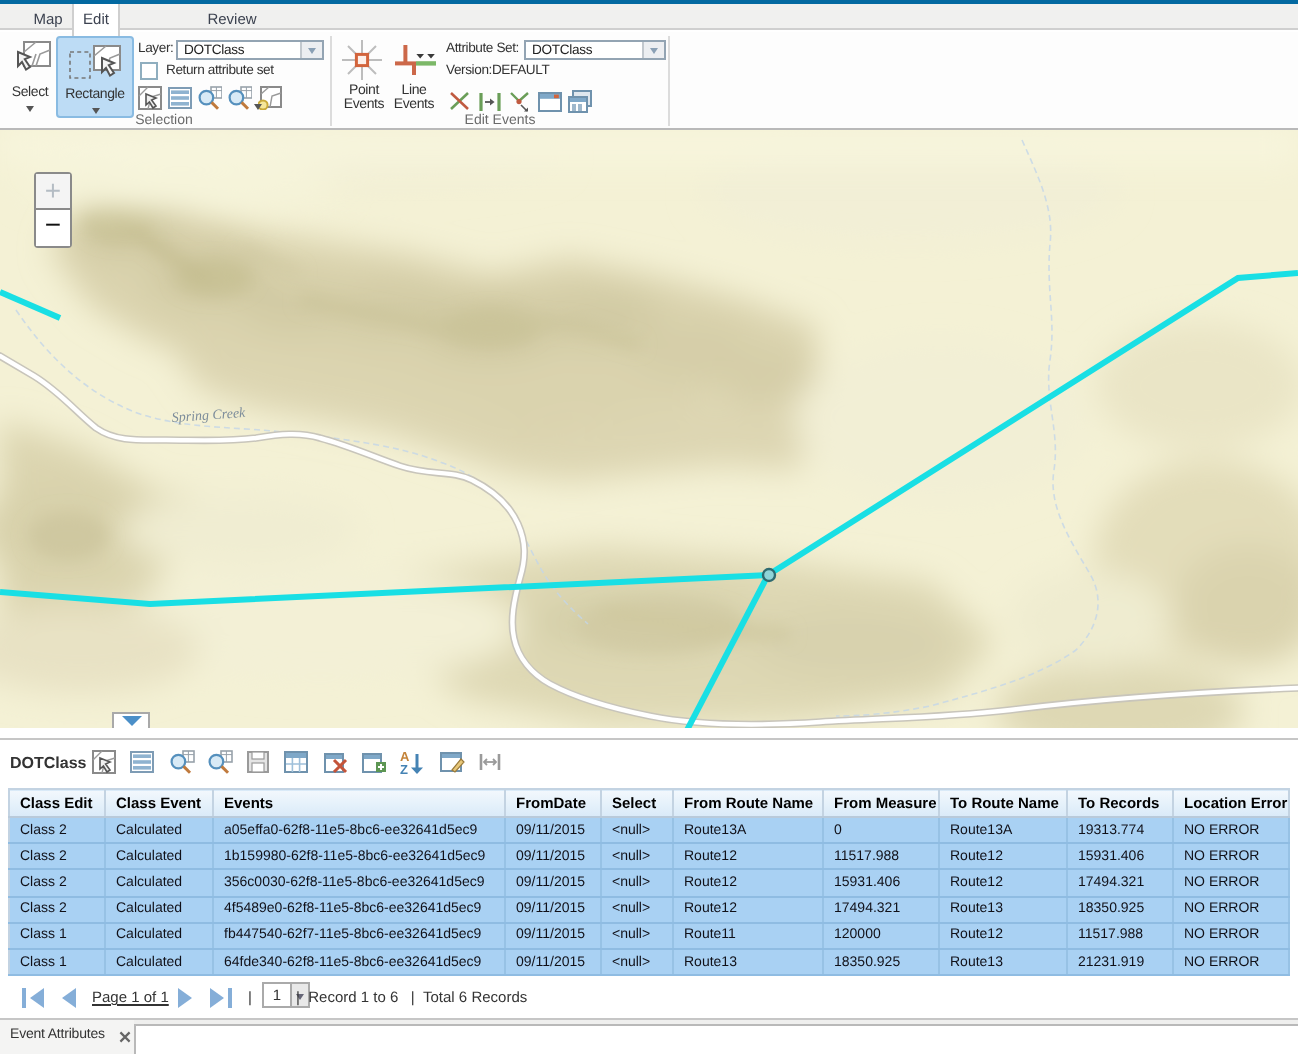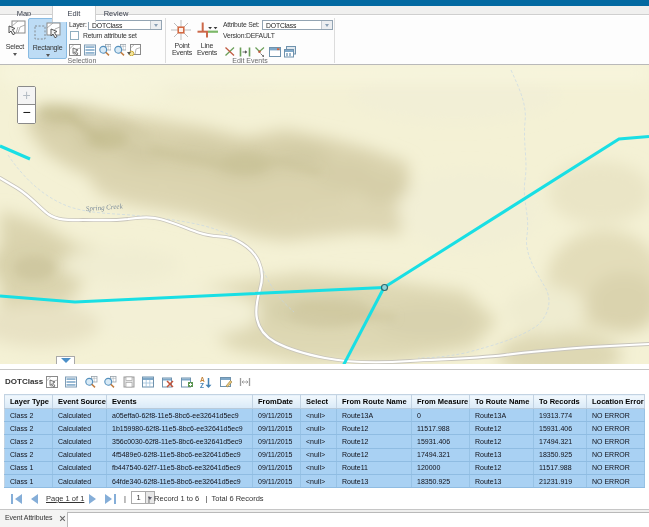--- a/index.html
+++ b/index.html
@@ -2,21 +2,21 @@
 <html><head>
 <meta charset="utf-8">
 <style>
 * { margin:0; padding:0; box-sizing:border-box; }
 html,body { width:649px; height:527px; overflow:hidden; background:#fff;
   font-family:"Liberation Sans", sans-serif; }
 #app { position:relative; width:649px; height:527px; }
 .abs { position:absolute; }
 
 
-#tabstrip { left:0; top:0; width:649px; height:15px; background:#f0f0ef; border-top:6px solid #0369a1; border-bottom:1px solid #cfcfcf; }
+#tabstrip { left:0; top:0; width:649px; height:15px; background:#f0f0ef; border-top:2px solid #0369a1; border-bottom:1px solid #cfcfcf; }
 .tab { position:absolute; top:0px; height:14px; font-size:7.5px; color:#3c4250; text-align:center; line-height:15px; }
 .tab.active { background:#fff; border-left:1px solid #cfcfcf; border-right:1px solid #cfcfcf; height:16px; z-index:3; }
 
 
 #ribbon { left:0; top:16px; width:649px; height:49px; background:#fdfdfd; border-bottom:1px solid #b9b9b9; }
 .gsep { position:absolute; top:2px; width:1px; height:45px; background:#dcdcdc; }
 .glabel { position:absolute; font-size:7px; color:#6a6a6a; top:41px; }
 .rbtn-label { position:absolute; font-size:7px; color:#333; text-align:center; line-height:7px; letter-spacing:-0.2px; }
 .rlabel { position:absolute; font-size:6.8px; color:#333; letter-spacing:-0.2px; }
 .dd { position:absolute; height:10px; background:#fff; border:1px solid #93a4b3; font-size:6.8px; color:#222; letter-spacing:-0.15px; }
@@ -33,21 +33,21 @@
 #grid td { background:#a9d1f3; border-right:1px solid #97c2e5; border-bottom:1px solid #8fbce2; font-size:7px; color:#101018; padding:0 0 0 5px; height:13.2px; white-space:nowrap; overflow:hidden; }
 #pager { position:absolute; left:0; top:126px; width:649px; height:18px; font-size:7.5px; color:#333; }
 #bottomtabs { position:absolute; left:0; top:145px; width:649px; height:18px; background:#efefee; border-top:1px solid #c6c6c6; }
 </style>
 </head>
 <body>
 <div id="app">
 
   <div id="tabstrip" class="abs">
     <div class="tab" style="left:0px; width:48px;">Map</div>
-    <div class="tab active" style="left:52px; width:44px;">Edit</div>
+    <div class="tab active" style="left:36px; width:24px;">Edit</div>
     <div class="tab" style="left:93px; width:46px;">Review</div>
   </div>
 
   <div id="ribbon" class="abs">
 
     <div class="abs" style="left:2px; top:1px; width:26px; height:42px;">
       <svg width="24" height="22" viewBox="0 0 24 22" style="position:absolute; left:1px; top:3px;">
         <rect x="9" y="1" width="13" height="12" fill="#fff" stroke="#8a8a8a"></rect>
         <path d="M9 6 L15 1 M15 13 L17 7 L22 5 M15 7 L13 13" stroke="#9a9a9a" fill="none" stroke-width="0.8"></path>
         <path d="M6 6 L12 8.5 L9.4 9.6 L12 13.5 L10 14.8 L8 11 L6 13 Z" fill="#f4f4f4" stroke="#555" stroke-width="1"></path>
@@ -309,22 +309,22 @@
         <col style="width:48px">
           <col style="width:36px">
           <col style="width:75px">
         <col style="width:58px">
           <col style="width:64px">
           <col style="width:53px">
           <col style="width:57px">
       </colgroup>
       <tbody>
           <tr>
-            <th>Layer Type</th>
-            <th>Event Source</th>
+            <th>Class Edit</th>
+            <th>Class Event</th>
             <th>Events</th>
             <th>FromDate</th>
             <th>Select</th>
             <th>From Route Name</th>
             <th>From Measure</th>
             <th>To Route Name</th>
             <th>To Records</th>
             <th>Location Error</th>
           </tr>
       <tr>

